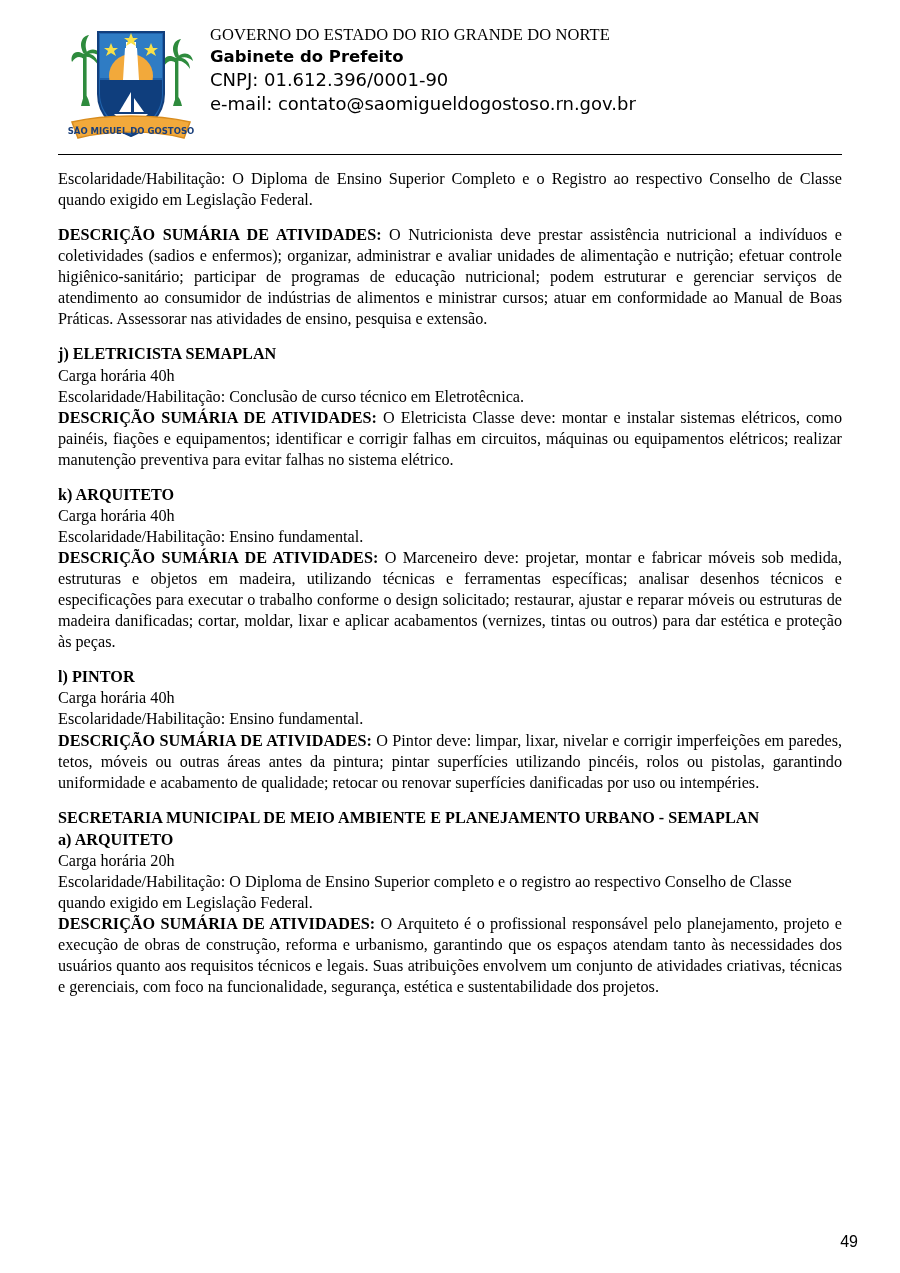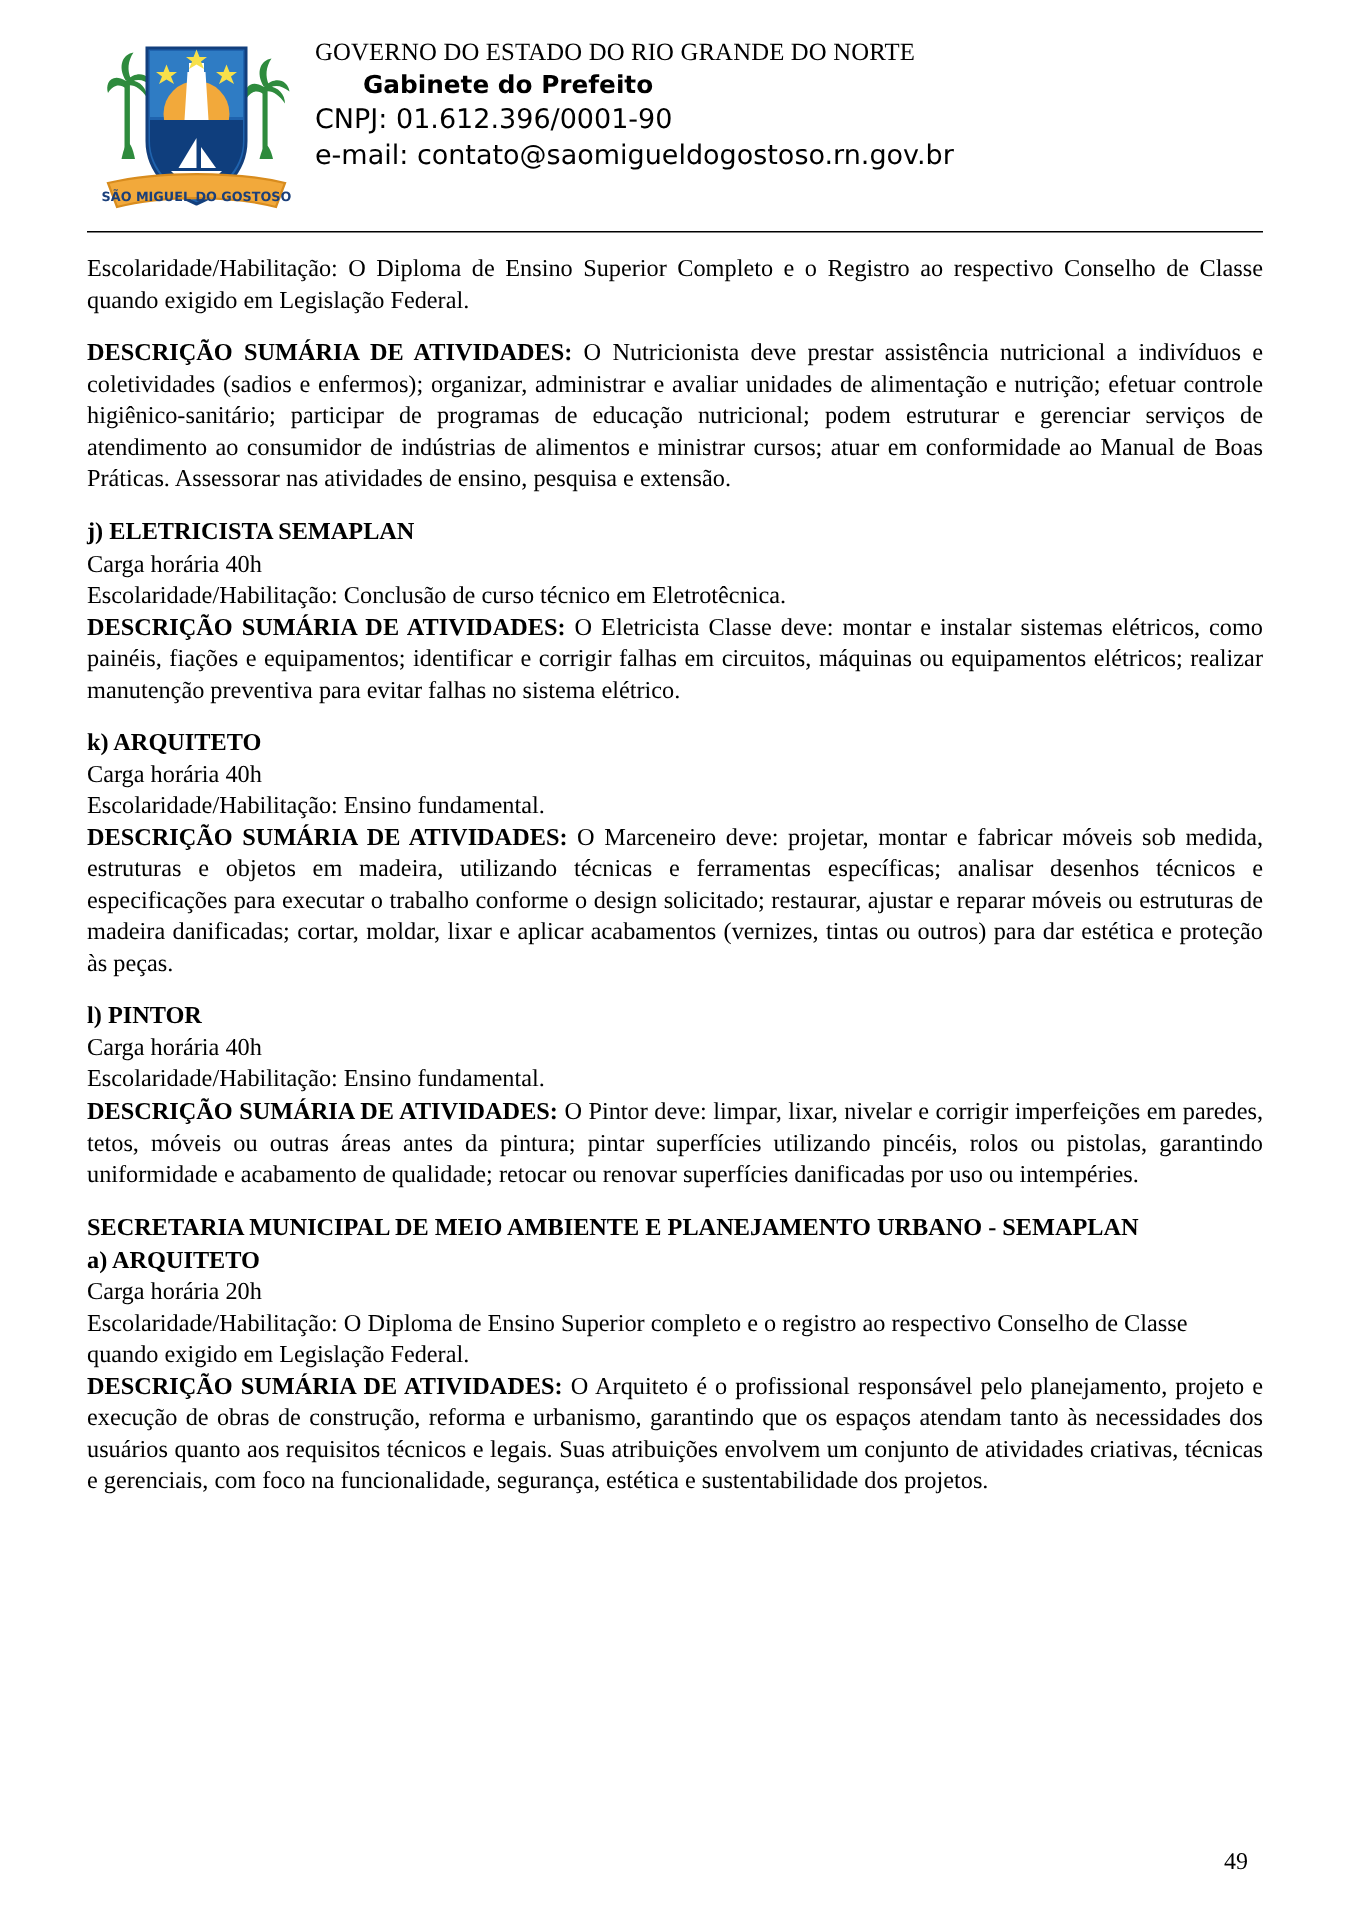--- a/index.html
+++ b/index.html
@@ -47,21 +47,20 @@
     font-family: Liberation Serif, serif;
   }
   .hline2 {
     font-size: 16.5px;
     font-weight: bold;
     letter-spacing: 0.1px;
   }
   .hline3 {
     font-size: 16.5px;
     font-weight: bold;
-    margin-left: 32px;
   }
   .hline4, .hline5 {
     font-size: 18px;
   }
   .header-rule {
     border-bottom: 1.2px solid #000;
     margin: 6px 0 14px 0;
   }
 
   
@@ -89,24 +88,24 @@
   }
   .center-wrap {
     margin: 0 0 2px 0;
   }
   .subhead {
     font-weight: bold;
     margin: 0;
   }
   .page-number {
     position: absolute;
-    right: 68px;
+    right: 42px;
     bottom: 22px;
     font-size: 16px;
-    font-family: Liberation Serif, serif;
+    font-family: Liberation Sans, sans-serif;
   }
   .nowrap-justify {
     text-align: justify;
     text-justify: inter-word;
   }
 </style>
 </head>
 <body>
 
 <div class="page">

